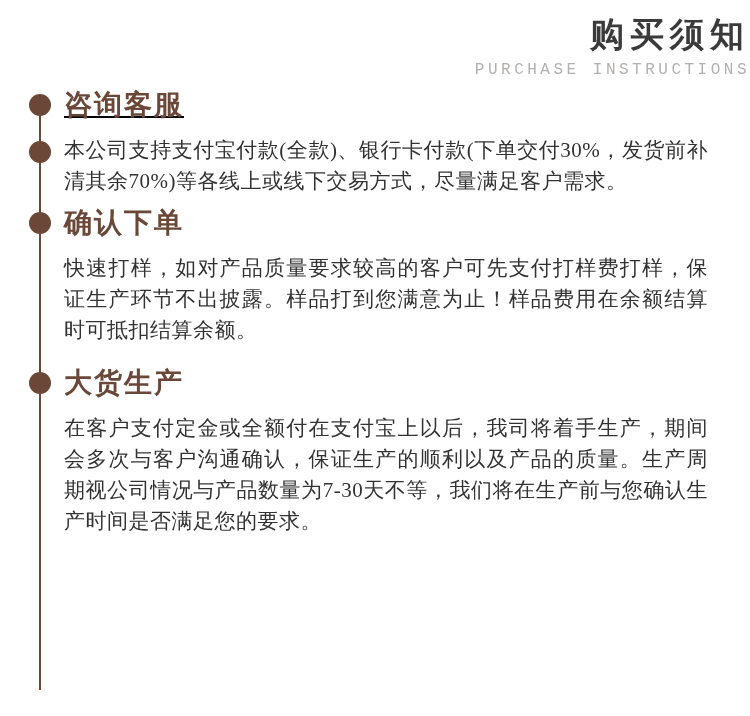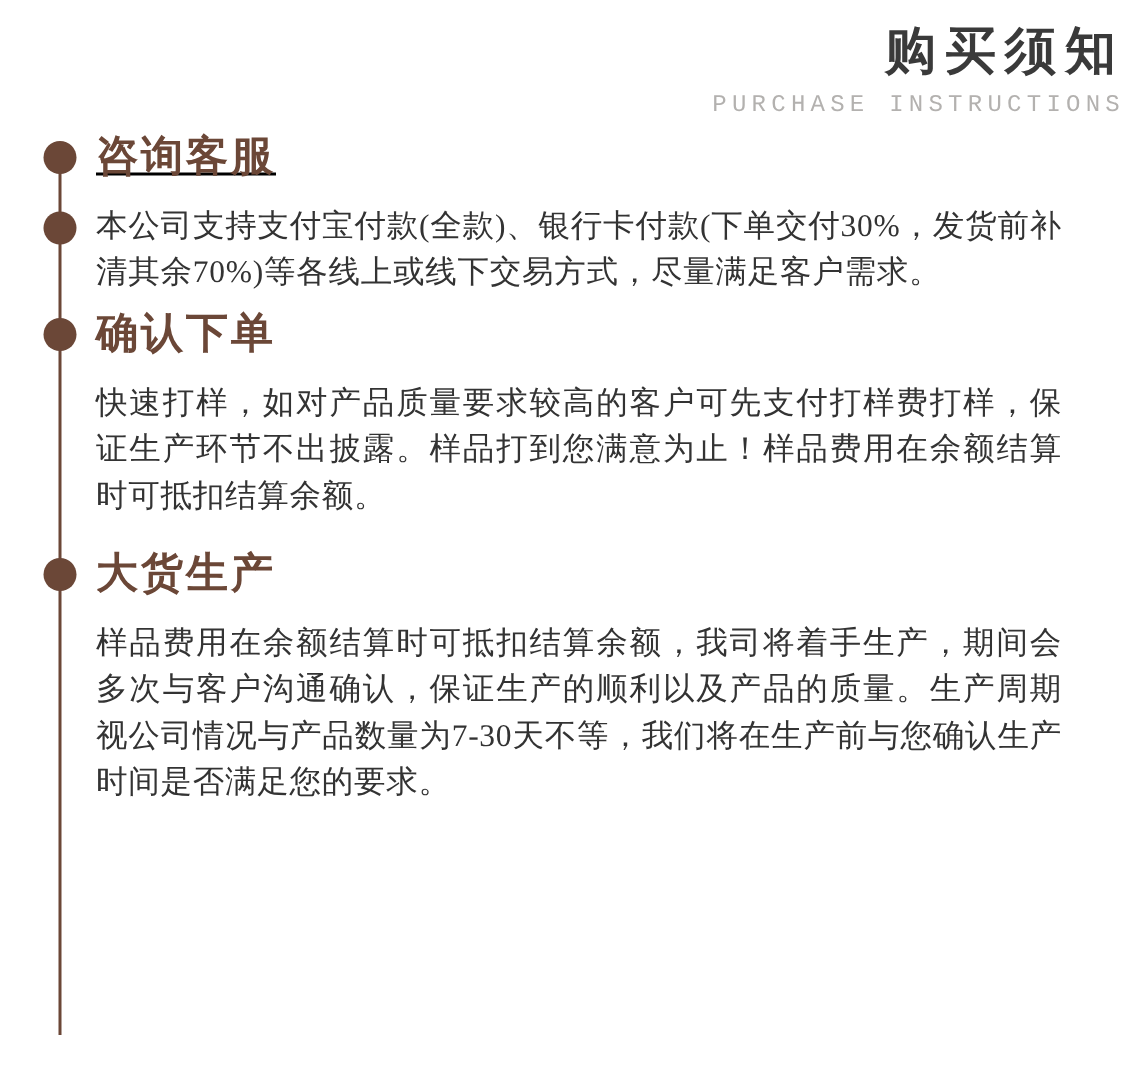--- a/index.html
+++ b/index.html
@@ -108,17 +108,17 @@
     <h2 class="heading">确认下单</h2>
     <div class="body-text">
       <p>快速打样，如对产品质量要求较高的客户可先支付打样费打样，保证生产环节不出披露。样品打到您满意为止！样品费用在余额结算时可抵扣结算余额。</p>
     </div>
   </div>
 
   <div class="section section-4">
     <span class="bullet"></span>
     <h2 class="heading">大货生产</h2>
     <div class="body-text">
-      <p>样品费用在余额结算时可抵扣结算余额，我司将着手生产，期间会多次与客户沟通确认，保证生产的顺利以及产品的质量。生产周期视公司情况与产品数量为7-30天不等，我们将在生产前与您确认生产时间是否满足您的要求。</p>
+      <p>在客户支付定金或全额付在支付宝上以后，我司将着手生产，期间会多次与客户沟通确认，保证生产的顺利以及产品的质量。生产周期视公司情况与产品数量为7-30天不等，我们将在生产前与您确认生产时间是否满足您的要求。</p>
     </div>
   </div>
 
 </div>
 
 </body></html>

